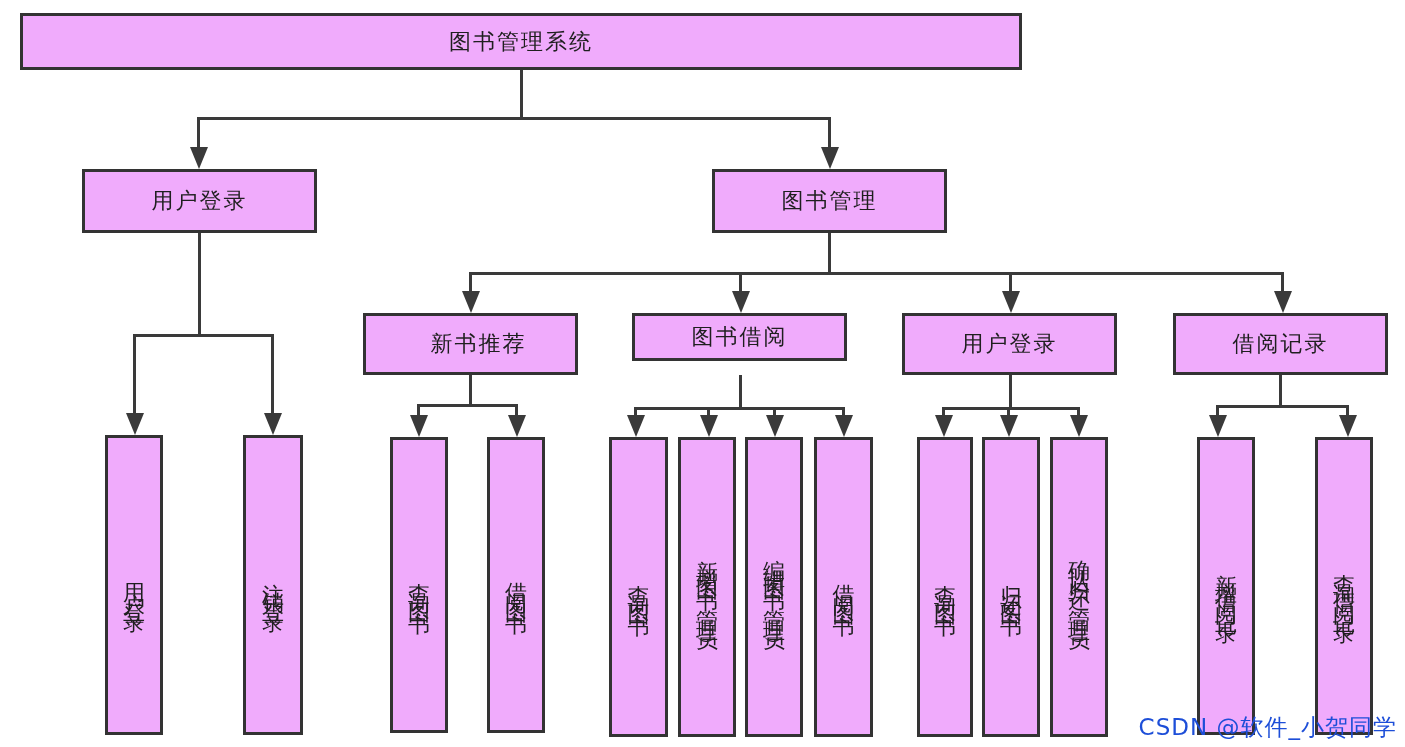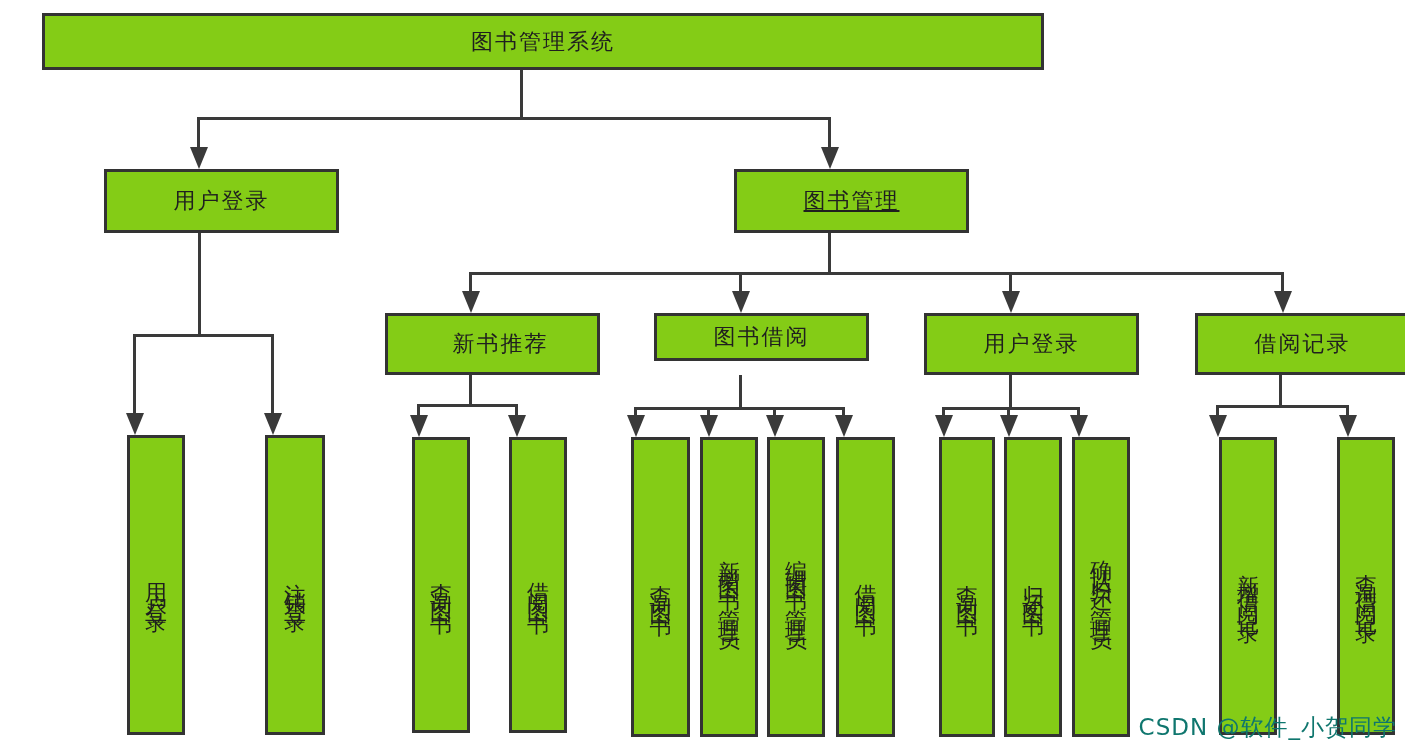--- a/index.html
+++ b/index.html
@@ -1,55 +1,55 @@
 <!DOCTYPE html>
 <html><head>
 <meta charset="utf-8">
 <style>
   html,body{margin:0;padding:0;background:#ffffff;}
   .canvas{
     position:relative;width:1405px;height:747px;background:#ffffff;
     font-family:"DejaVu Sans","Liberation Sans",sans-serif;overflow:hidden;
   }
   .box{
-    position:absolute;box-sizing:border-box;border:3px solid #333333;background:#84cc16;
-    display:flex;align-items:center;justify-content:center;color:#1f1f1f;margin-left:22px;
+    position:absolute;box-sizing:border-box;border:3px solid #333333;background:#f0abfc;
+    display:flex;align-items:center;justify-content:center;color:#1f1f1f;
   }
   .hbox{font-size:22px;letter-spacing:2px;white-space:nowrap;}
   .vbox{
     writing-mode:vertical-rl;text-orientation:mixed;
     font-size:22px;letter-spacing:10px;line-height:1.0;
   }
   .vline{position:absolute;width:3px;background:#3a3a3a;}
   .hline{position:absolute;height:3px;background:#3a3a3a;}
   .arrow{
     position:absolute;width:0;height:0;
     border-left:9px solid transparent;border-right:9px solid transparent;
     border-top:22px solid #3a3a3a;
   }
   .watermark{
-    position:absolute;font-size:23px;color:#0f766e;letter-spacing:1px;white-space:nowrap;
+    position:absolute;font-size:23px;color:#1d4ed8;letter-spacing:1px;white-space:nowrap;
   }
 </style>
 </head>
 <body>
 
 <div class="canvas">
 
   <div class="box hbox" style="left:20px;top:13px;width:1002px;height:57px;">图书管理系统</div>
 
   <div class="vline" style="left:520px;top:70px;height:49px;"></div>
   <div class="hline" style="left:197px;top:117px;width:634px;"></div>
   <div class="vline" style="left:197px;top:117px;height:33px;"></div>
   <div class="arrow" style="left:190px;top:147px;"></div>
   <div class="vline" style="left:828px;top:117px;height:33px;"></div>
   <div class="arrow" style="left:821px;top:147px;"></div>
 
   <div class="box hbox" style="left:82px;top:169px;width:235px;height:64px;">用户登录</div>
-  <div class="box hbox" style="left:712px;top:169px;width:235px;height:64px;text-decoration:underline;">图书管理</div>
+  <div class="box hbox" style="left:712px;top:169px;width:235px;height:64px;">图书管理</div>
 
   <div class="vline" style="left:198px;top:233px;height:103px;"></div>
   <div class="hline" style="left:133px;top:334px;width:141px;"></div>
   <div class="vline" style="left:133px;top:334px;height:81px;"></div>
   <div class="arrow" style="left:126px;top:413px;"></div>
   <div class="vline" style="left:271px;top:334px;height:81px;"></div>
   <div class="arrow" style="left:264px;top:413px;"></div>
 
   <div class="vline" style="left:828px;top:233px;height:41px;"></div>
   <div class="hline" style="left:469px;top:272px;width:814px;"></div>

